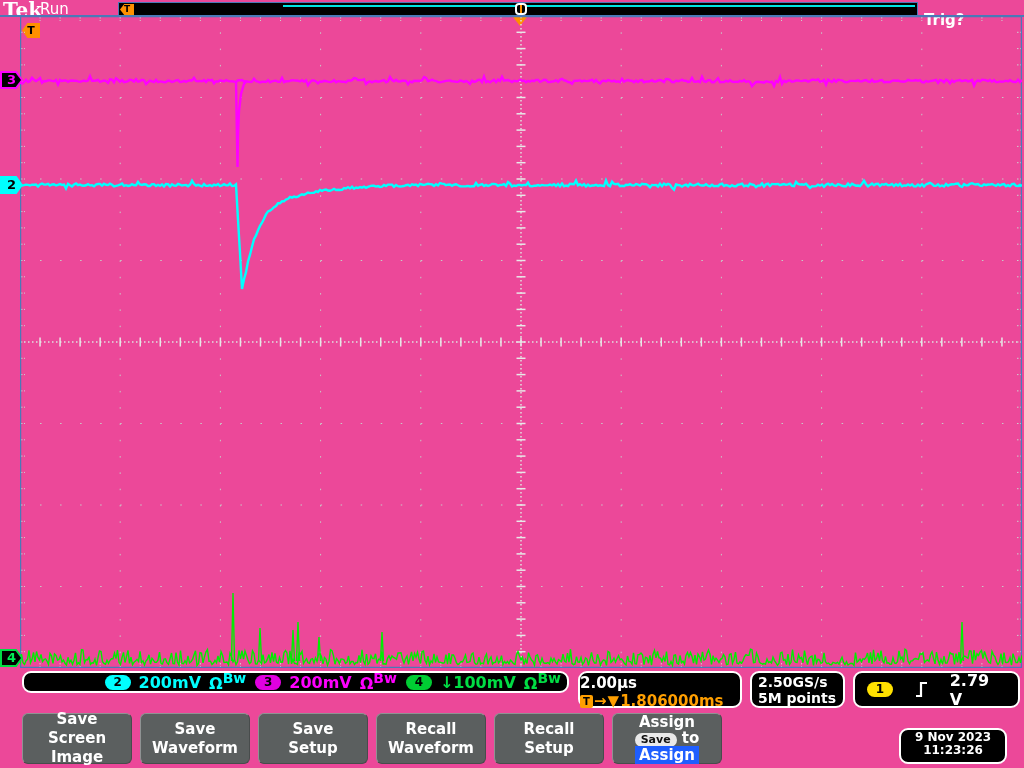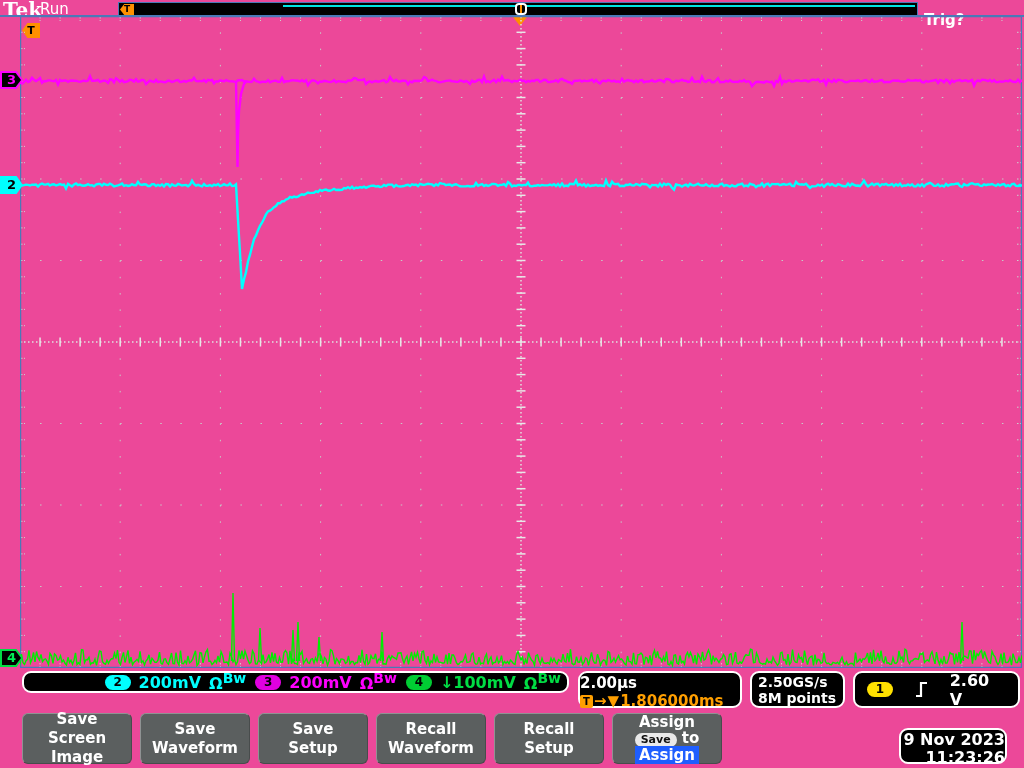--- a/index.html
+++ b/index.html
@@ -65,21 +65,21 @@
              border:1px solid #484c4c; border-top-color:#8f9393; border-left-color:#8f9393;
              border-radius:6px; color:#fff; font-size:15px; font-weight:700;
              text-align:center; display:flex; flex-direction:column; justify-content:center;
              line-height:1.25; cursor:pointer; }
   .savepill { display:inline-block; background:#e9e9e9; color:#111; border-radius:8px;
               font-size:11px; font-weight:700; padding:0 6px; line-height:14px; }
   .hl-blue { background:#1e5eff; color:#fff; padding:0 4px; }
   #btn-assign { line-height:1.1; font-size:15px; }
   #clock-box { position:absolute; left:899px; top:728px; width:108px; height:36px;
                border:2px solid #fff; border-radius:9px; color:#fff; font-weight:700;
-               font-size:16px; text-align:right; line-height:1.1; padding-top:1px; background:#000; }
+               font-size:12px; text-align:center; line-height:1.1; padding-top:1px; background:#000; }
 </style>
 </head>
 <body>
 
 <div id="screen">
 
   <div id="tek-logo">Tek</div>
   <div id="acq-status">Run</div>
   <div id="trig-status">Trig?</div>
   <div id="topline"></div>
@@ -417,29 +417,29 @@
     <div id="tb-delay">
       <span class="tsq">T</span>
         <span>→</span>
         <span>▼</span>
         <span>1.806000ms</span>
     </div>
   </div>
 
   <div id="acq-box" class="robox">
     <div>2.50GS/s</div>
-    <div>8M points</div>
+    <div>5M points</div>
   </div>
 
   <div id="trig-box" class="robox">
     <span class="badge" style="background:#ffe100">1</span>
     <svg width="13" height="17">
       <path d="M1,15 H6 V2 H12" stroke="#fff" stroke-width="2.2" fill="none"></path>
     </svg>
-    <span id="trig-level">2.60 V</span>
+    <span id="trig-level">2.79 V</span>
   </div>
 
   <div class="menubtn" style="left:22px">
     <span>Save</span>
       <span>Screen Image</span>
   </div>
   <div class="menubtn" style="left:140px">
     <span>Save</span>
       <span>Waveform</span>
   </div>

